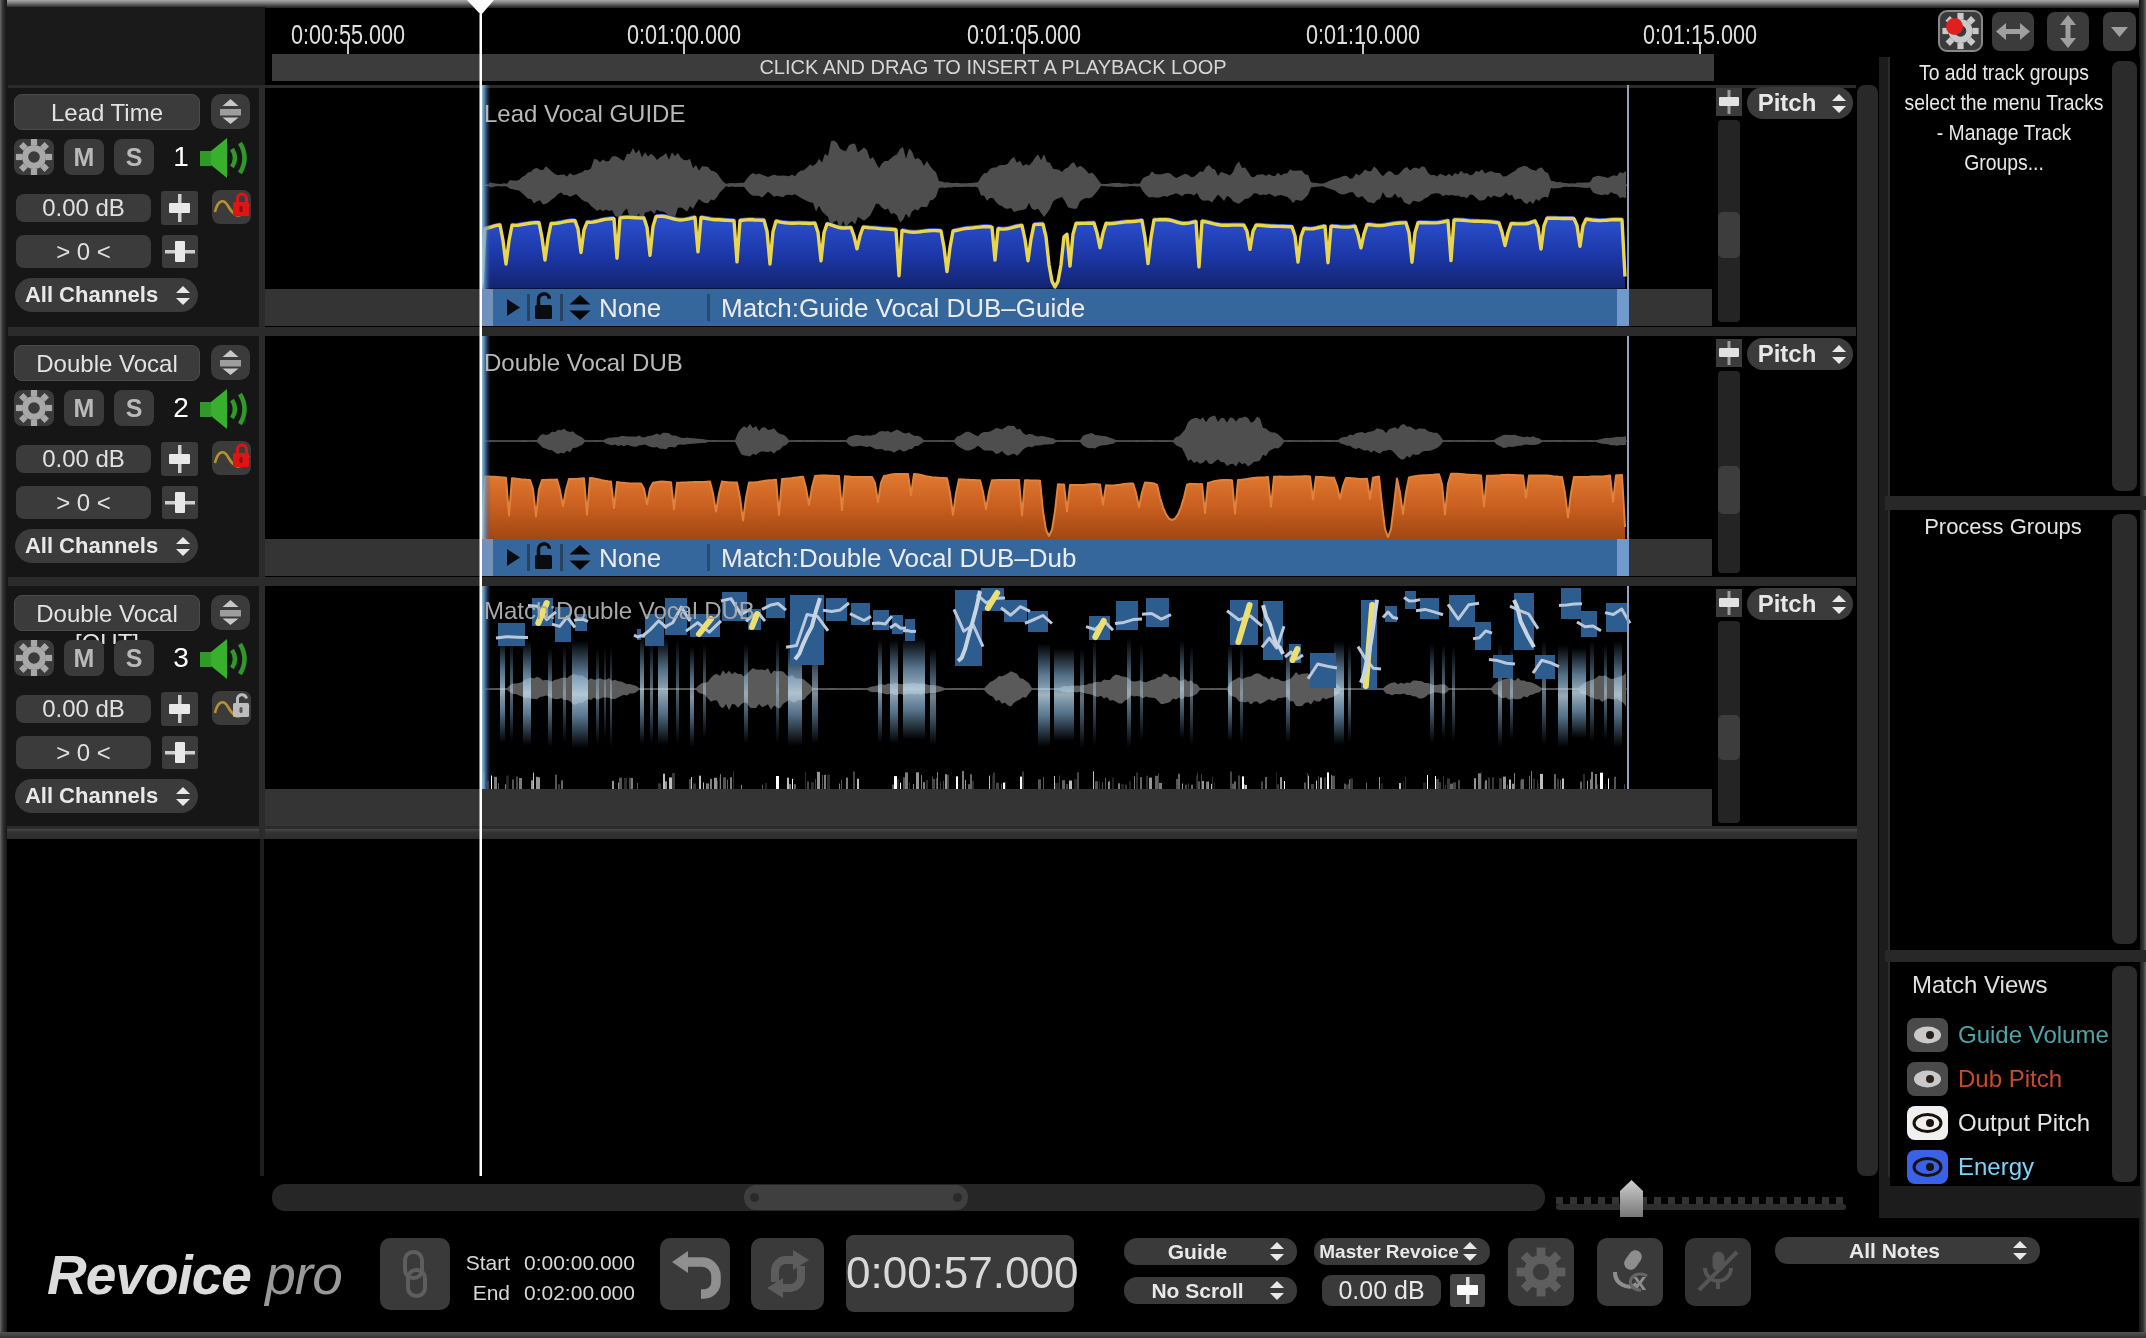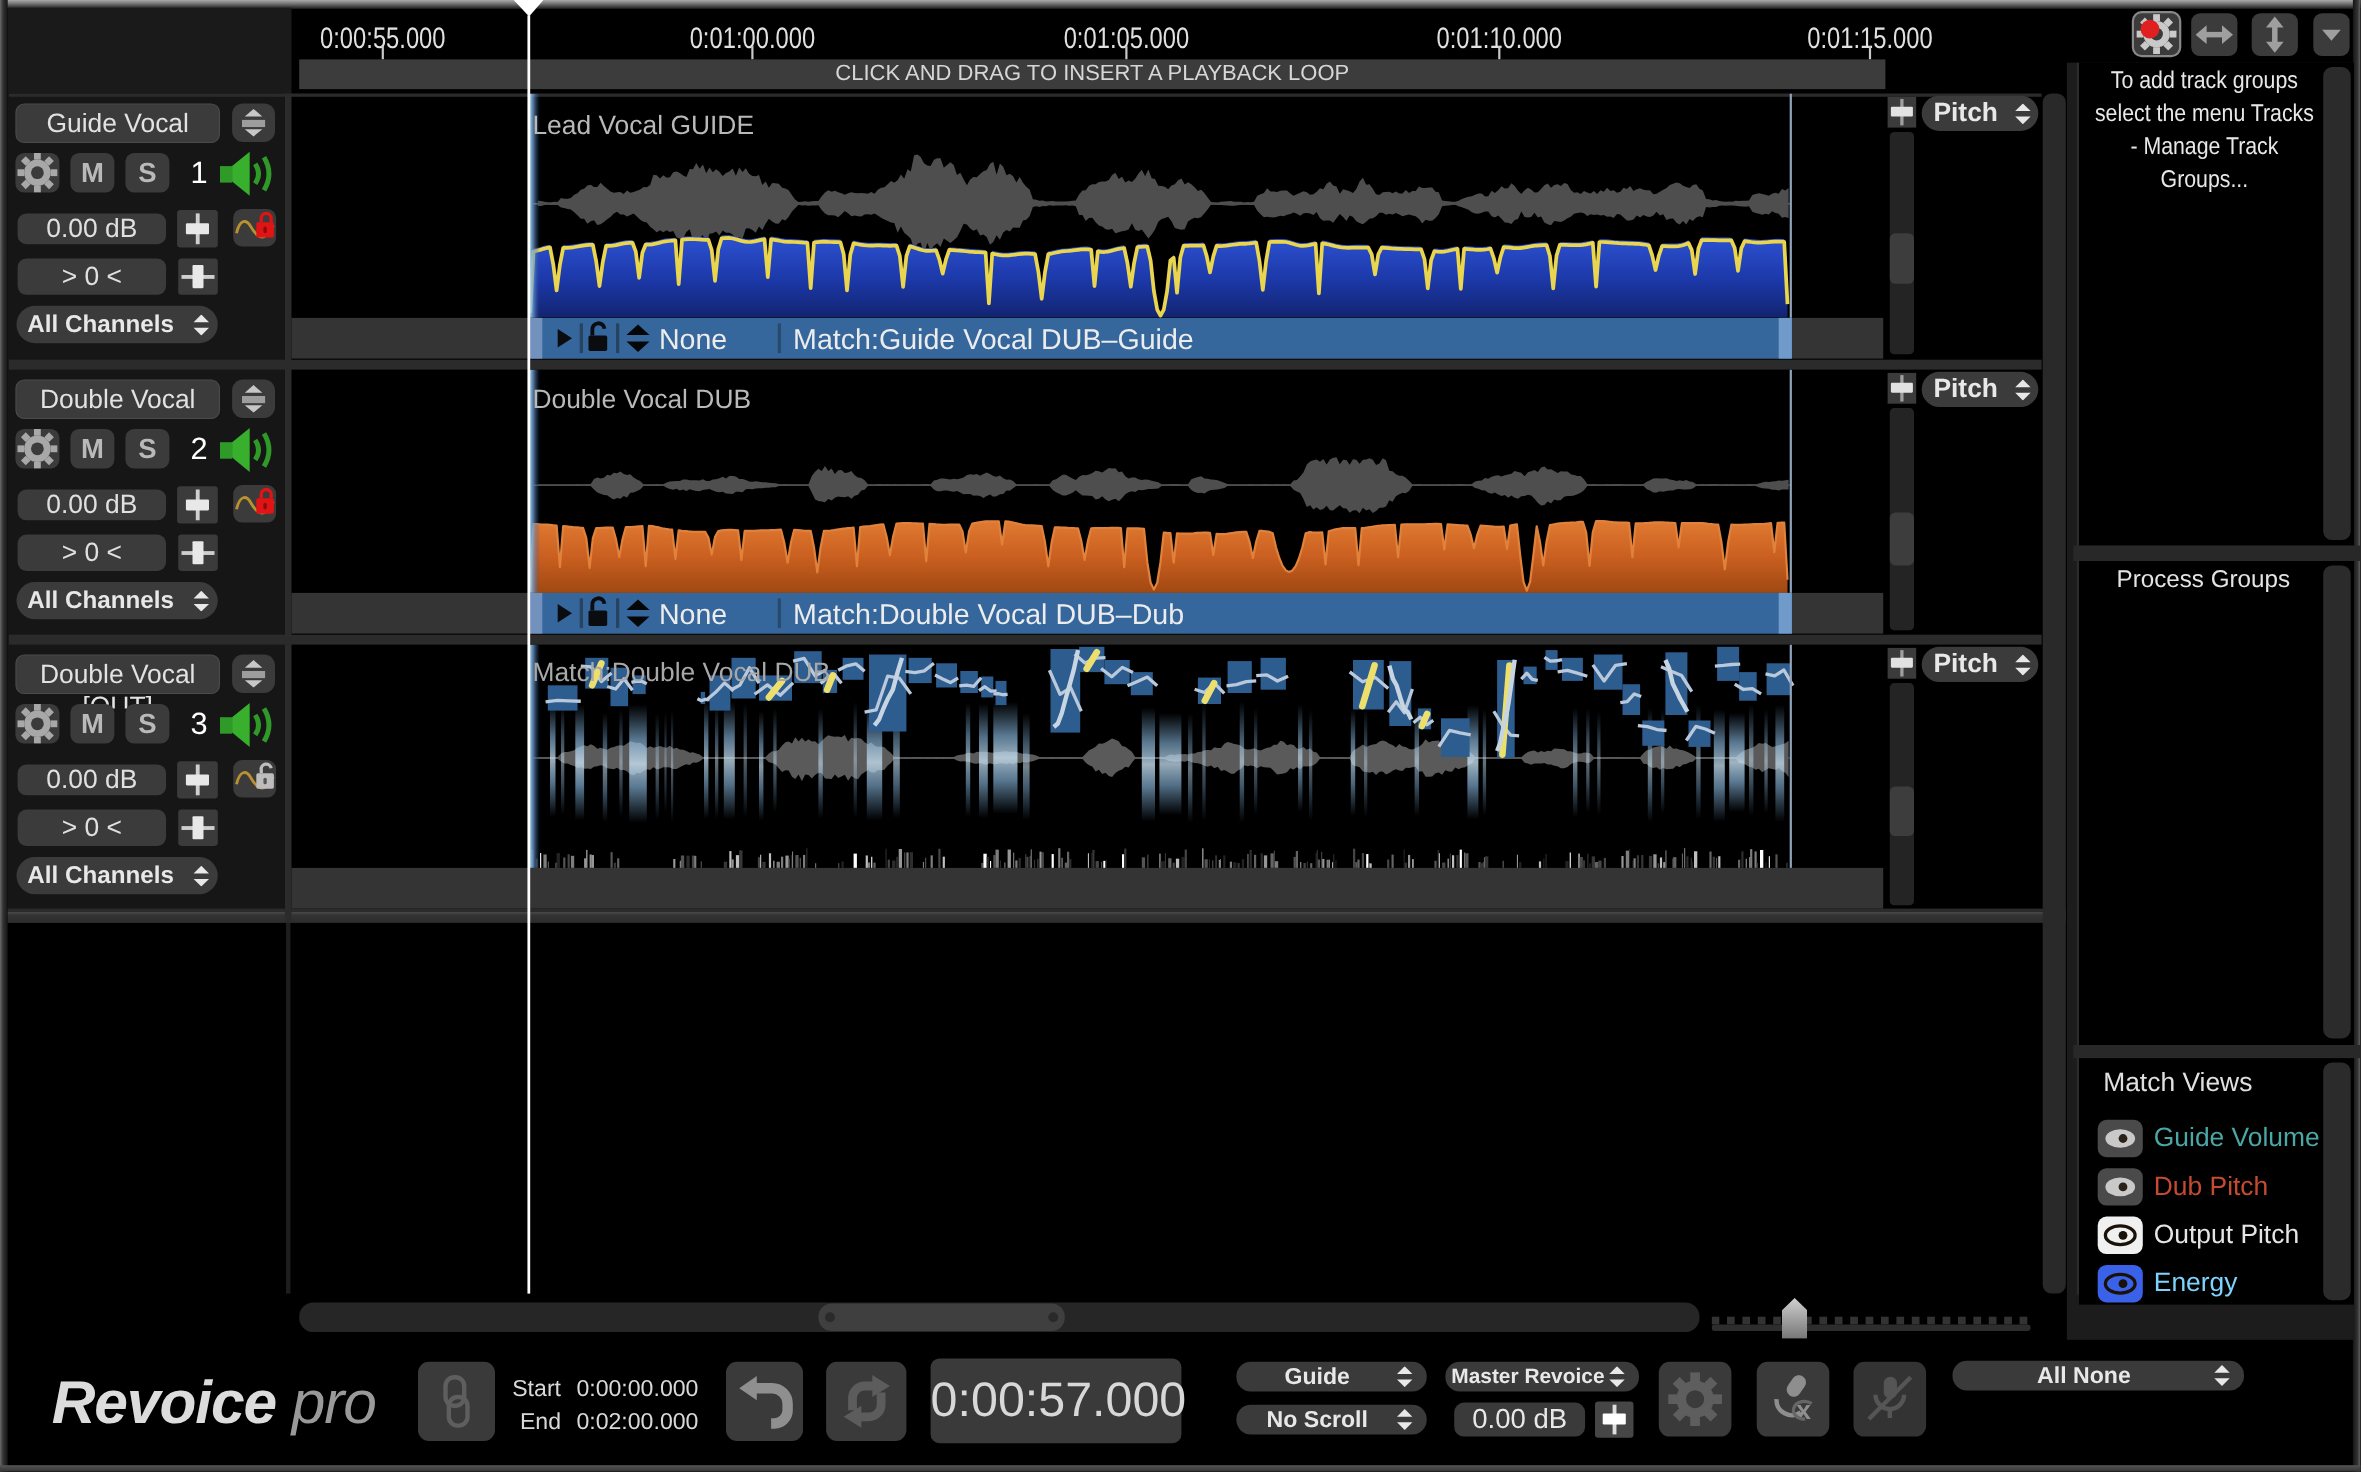--- a/index.html
+++ b/index.html
@@ -21,21 +21,21 @@
 <div class="abs" style="left:1550px;top:20px;width:300px;text-align:center;font-size:27px;color:#e0e0e0;transform:scaleX(0.8);transform-origin:50% 50%">0:01:15.000</div>
 <div class="abs" style="left:1699px;top:42px;width:2px;height:12px;background:#c8c8c8"></div>
 <div class="abs" style="left:272px;top:54px;width:1442px;height:27px;background:#3c3c3c;text-align:center;font-size:20px;color:#d6d6d6;line-height:27px">CLICK AND DRAG TO INSERT A PLAYBACK LOOP</div>
 <div class="abs" style="left:8px;top:85px;width:1848px;height:3px;background:#2b2b2b"></div>
 <div class="abs" style="left:8px;top:327px;width:1848px;height:9px;background:#2b2b2b"></div>
 <div class="abs" style="left:8px;top:577px;width:1848px;height:9px;background:#2b2b2b"></div>
 <div class="abs" style="left:7px;top:826px;width:1871px;height:3px;background:#2b2b2b"></div>
 <div class="abs" style="left:7px;top:829px;width:1871px;height:10px;background:linear-gradient(#4a4a4a,#333 30%,#2c2c2c)"></div>
 <div class="abs" style="left:259px;top:85px;width:6px;height:754px;background:#2b2b2b"></div>
 <div class="abs" style="left:260px;top:839px;width:4px;height:337px;background:#1e1e1e"></div>
-<div style="position:absolute;left:14px;top:94px;width:186px;height:36px;background:#3b3b3b;border:1px solid #4a4a4a;border-radius:8px;text-align:center;color:#e2e2e2;font-size:24px;line-height:35px">Guide Vocal</div>
+<div style="position:absolute;left:14px;top:94px;width:186px;height:36px;background:#3b3b3b;border:1px solid #4a4a4a;border-radius:8px;text-align:center;color:#e2e2e2;font-size:24px;line-height:35px">Lead Time</div>
 <div style="position:absolute;left:211px;top:94px;width:39px;height:35px;background:#3b3b3b;border-radius:10px;"><svg width="39" height="35">
       <polygon points="19.5,5 27.5,12 11.5,12" fill="#c7c7c7"></polygon>
       <rect x="9" y="15" width="21" height="6.5" fill="#9d9d9d"></rect>
       <polygon points="19.5,30 11.5,23.5 27.5,23.5" fill="#c7c7c7"></polygon>
     </svg></div>
 <div style="position:absolute;left:14px;top:139px;width:40px;height:36px;background:#3b3b3b;border-radius:8px;"><svg width="40" height="36">
       <circle cx="20.0" cy="18.0" r="12" fill="#a8a8a8"></circle>
       <rect x="31.9" y="14.9" width="6.2" height="6.2" fill="#a8a8a8" transform="rotate(0.0 35.0 18.0)"></rect>
       <rect x="27.5" y="25.5" width="6.2" height="6.2" fill="#a8a8a8" transform="rotate(45.0 30.6 28.6)"></rect>
       <rect x="16.9" y="29.9" width="6.2" height="6.2" fill="#a8a8a8" transform="rotate(90.0 20.0 33.0)"></rect>
@@ -836,17 +836,17 @@
     </svg></div>
 <div class="abs" style="left:1685px;top:1238px;width:66px;height:68px;background:#333;border-radius:10px"><svg width="66" height="68">
       <g stroke="#555" fill="none">
         <rect x="28" y="14" width="11" height="19" rx="5.5" fill="#555"></rect>
         <path d="M20 30 a13 13 0 0 0 26 0" stroke-width="4"></path>
         <path d="M33 43 v8" stroke-width="4"></path>
       </g>
       <path d="M14 52 L52 14" stroke="#555" stroke-width="4"></path>
     </svg></div>
 <div class="abs" style="left:1775px;top:1237px;width:265px;height:27px;background:#3a3a3a;border-radius:13px;color:#e8e8e8;font-size:21px;font-weight:bold;">
-    <div style="position:absolute;left:0;right:26px;text-align:center;line-height:27px">All None</div>
+    <div style="position:absolute;left:0;right:26px;text-align:center;line-height:27px">All Notes</div>
     <svg style="position:absolute;left:235px;top:4px" width="20" height="19">
       <polygon points="10,0 17,7 3,7" fill="#e8e8e8"></polygon>
       <polygon points="10,19 3,12 17,12" fill="#e8e8e8"></polygon>
     </svg>
   </div>
 </body></html>

